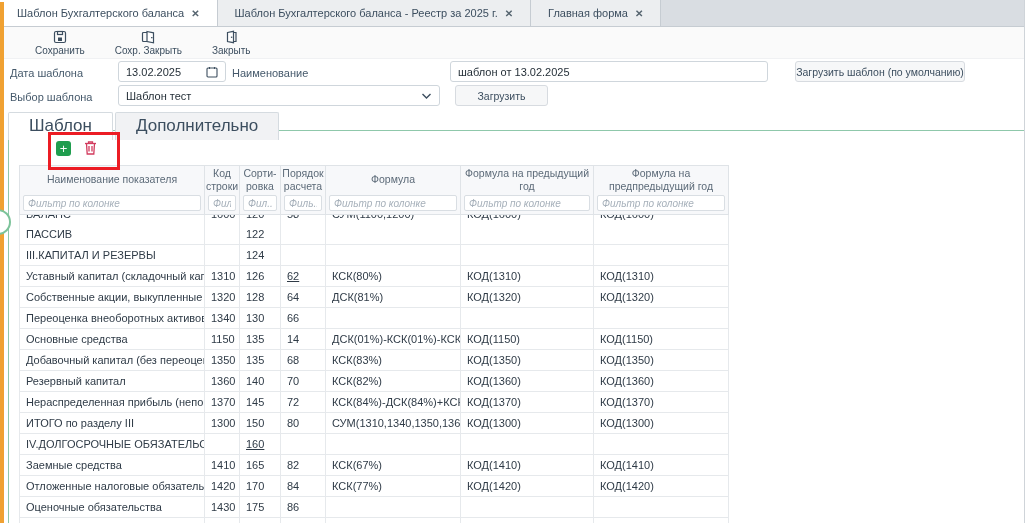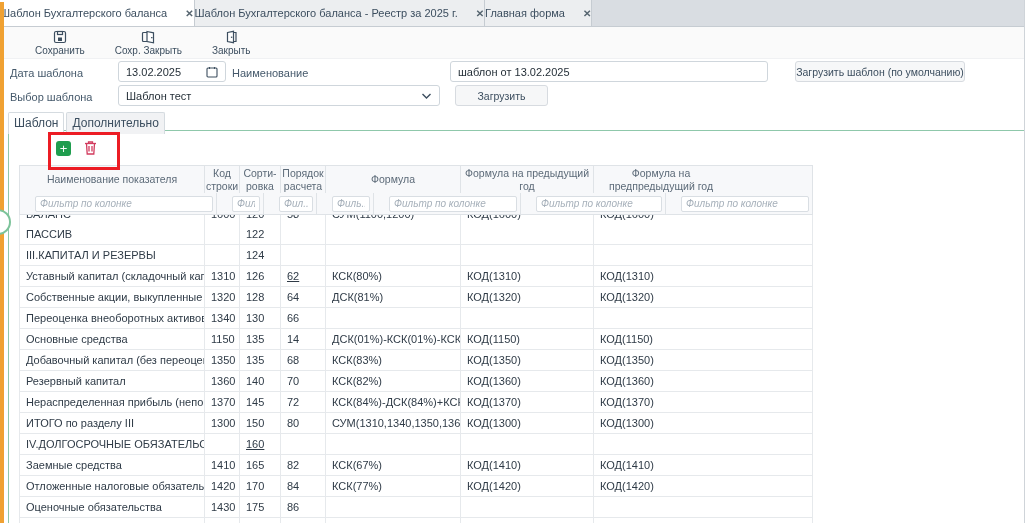--- a/index.html
+++ b/index.html
@@ -2,21 +2,21 @@
 <html><head>
 <meta charset="utf-8">
 <style>
   html,body{margin:0;padding:0;background:#fff;}
   #app{position:relative;width:1025px;height:523px;overflow:hidden;background:#fff;
        font-family:"Liberation Sans",sans-serif;border-right:1px solid #cfd4d9;box-sizing:border-box;}
 
   
   .tabbar{position:absolute;top:0;left:0;right:0;height:26px;background:#d9dde2;
           border-bottom:1px solid #c6ccd2;display:flex;align-items:stretch;}
-  .wtab{display:flex;align-items:center;gap:18px;padding:0 0;font-size:11px;color:#3c4e5f;
+  .wtab{display:flex;align-items:center;gap:7px;padding:0 17px;font-size:11px;color:#3c4e5f;
         background:#eceef0;border-right:1px solid #c6ccd2;cursor:pointer;white-space:nowrap;}
   .wtab.active{background:#ffffff;}
   .wtab .x{color:#55646f;font-size:10px;font-weight:bold;}
 
   
   .accent{position:absolute;left:0;top:2px;bottom:0;width:4px;background:#f0a132;z-index:50;}
 
   
   .toolbar{position:absolute;top:27px;left:0;right:0;height:31px;background:#fafafa;
            border-bottom:1px solid #f0f1f3;display:flex;gap:24px;padding-left:32px;align-items:center;}
@@ -28,21 +28,21 @@
   .lbl{position:absolute;font-size:11px;color:#45596b;}
   .inp{position:absolute;height:21px;border:1px solid #cfd6dc;border-radius:3px;background:#fff;
        font-size:11px;color:#1f2a33;display:flex;align-items:center;padding:0 7px;box-sizing:border-box;}
   .btn{position:absolute;height:21px;border:1px solid #d7dbe0;border-radius:3px;background:#f6f7f8;
        font-size:10.5px;color:#3c4e5f;display:flex;align-items:center;justify-content:center;
        box-sizing:border-box;cursor:pointer;}
   .inp .icon-right{margin-left:auto;display:flex;align-items:center;}
 
   
   .subtabs{position:absolute;left:8px;top:112px;display:flex;z-index:5;}
-  .stab{font-size:12px;color:#3c4e5f;padding:3px 5px 4px;border:1px solid #d5dbe0;border-bottom:none;
+  .stab{font-size:17px;color:#3c4e5f;padding:3px 20px 4px;border:1px solid #d5dbe0;border-bottom:none;
         background:#f1f2f4;border-radius:2px 2px 0 0;margin-right:2px;cursor:pointer;text-align:center;}
   .stab.active{background:#fff;}
 
   
   .panel{position:absolute;left:8px;top:130px;right:0;bottom:0;
          border-top:1px solid #8fc8ab;border-left:1px solid #8fc8ab;background:#fff;}
 
   .add-btn{position:absolute;left:56px;top:141px;width:15px;height:15px;background:#1f9d4e;
            border-radius:3px;color:#fff;display:flex;align-items:center;justify-content:center;
            font-size:13px;line-height:12px;cursor:pointer;z-index:10;}
@@ -53,21 +53,21 @@
   
   .grid{position:absolute;left:19px;top:165px;}
   .thead,.tfilter,.trow{display:flex;}
   .thead{background:#f7f8fa;border:1px solid #dfe3e7;border-bottom:none;}
   .th{box-sizing:border-box;border-right:1px solid #dfe3e7;display:flex;align-items:center;
       justify-content:center;text-align:center;color:#5c6a78;font-size:10.5px;padding:2px 3px;
       height:27px;line-height:1.15;}
   .th:last-child{border-right:none;}
   .tfilter{background:#f7f8fa;border:1px solid #dfe3e7;border-top:none;border-bottom:1px solid #dfe3e7;}
   .tf{box-sizing:border-box;border-right:1px solid #dfe3e7;padding:2px 3px;height:21px;
-      display:flex;align-items:center;margin-left:12px;}
+      display:flex;align-items:flex-start;}
   .tf:last-child{border-right:none;}
   .tf input{width:100%;height:16px;border:1px solid #d9dee3;border-radius:2px;font-style:italic;
             font-size:10px;color:#55606b;padding:0 4px;box-sizing:border-box;
             font-family:"Liberation Sans",sans-serif;outline:none;}
   .tf input::placeholder{color:#a6b0ba;opacity:1;}
   .tbody{border-left:1px solid #e6e9ec;border-right:1px solid #e6e9ec;}
   .clip{height:9px;overflow:hidden;}
   .clip .trow{margin-top:-11px;}
   .trow{height:20px;border-bottom:1px solid #e6e9ec;background:#fff;cursor:pointer;}
   .td{box-sizing:border-box;border-right:1px solid #e6e9ec;font-size:11px;color:#2f3b47;

